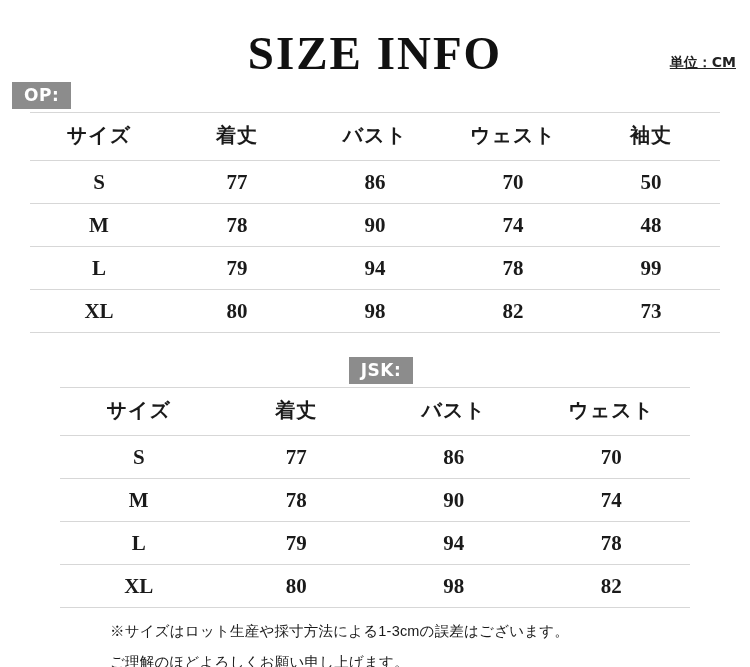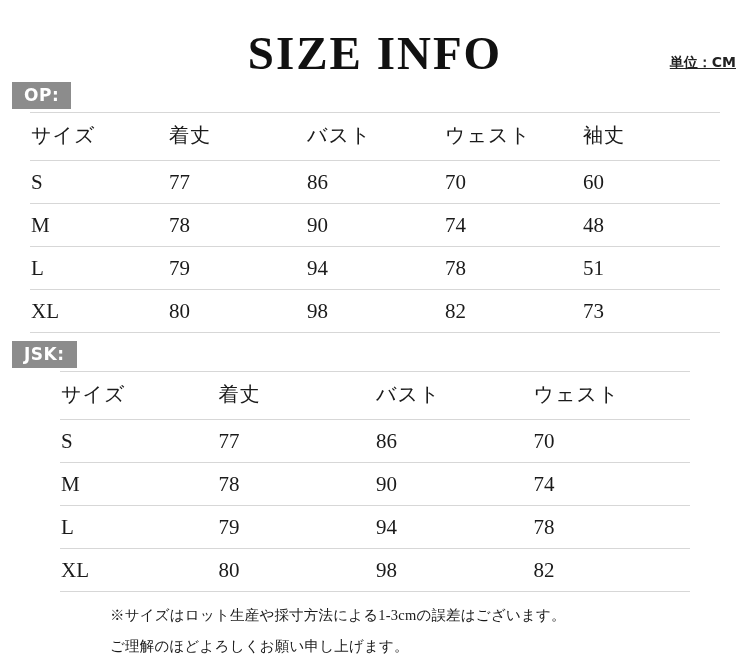--- a/index.html
+++ b/index.html
@@ -60,31 +60,32 @@
     letter-spacing: 0.5px;
   }
   .label-row {
     padding: 0 0 0 12px;
     margin: 0;
     height: 30px;
     display: flex;
     align-items: center;
   }
   .label-row.jsk {
-    margin-top: 6px;
+    margin-top: 22px;
+    justify-content: center;
   }
   table {
     border-collapse: collapse;
     width: 100%;
     table-layout: fixed;
   }
   table td, table th {
     border-bottom: 1px solid #d7d7d7;
-    text-align: left;
-    font-weight: normal;
+    text-align: center;
+    font-weight: bold;
     font-family: "Liberation Serif", serif;
   }
   
   .op-table {
     margin-top: 2px;
   }
   .op-table th {
     font-size: 22px;
     height: 42px;
     padding-bottom: 4px;
@@ -123,21 +124,21 @@
     padding-right: 30px;
     box-sizing: border-box;
   }
   
   .notes {
     margin-top: 12px;
     padding-left: 110px;
     padding-right: 20px;
   }
   .note {
-    font-family: Liberation Serif, serif;
+    font-family: Liberation Sans, sans-serif;
     font-size: 14.5px;
     color: #1a1a1a;
     line-height: 1.55;
     margin-bottom: 9px;
     letter-spacing: 0.2px;
   }
 </style>
 </head>
 <body>
 
@@ -162,35 +163,35 @@
           <th class="col-head-jp">ウェスト</th>
           <th class="col-head-jp">袖丈</th>
         </tr>
       </thead>
       <tbody>
         <tr>
           <td>S</td>
           <td>77</td>
           <td>86</td>
           <td>70</td>
-          <td>60</td>
+          <td>50</td>
         </tr>
         <tr>
           <td>M</td>
           <td>78</td>
           <td>90</td>
           <td>74</td>
           <td>48</td>
         </tr>
         <tr>
           <td>L</td>
           <td>79</td>
           <td>94</td>
           <td>78</td>
-          <td>51</td>
+          <td>99</td>
         </tr>
         <tr>
           <td>XL</td>
           <td>80</td>
           <td>98</td>
           <td>82</td>
           <td>73</td>
         </tr>
       </tbody>
     </table>

